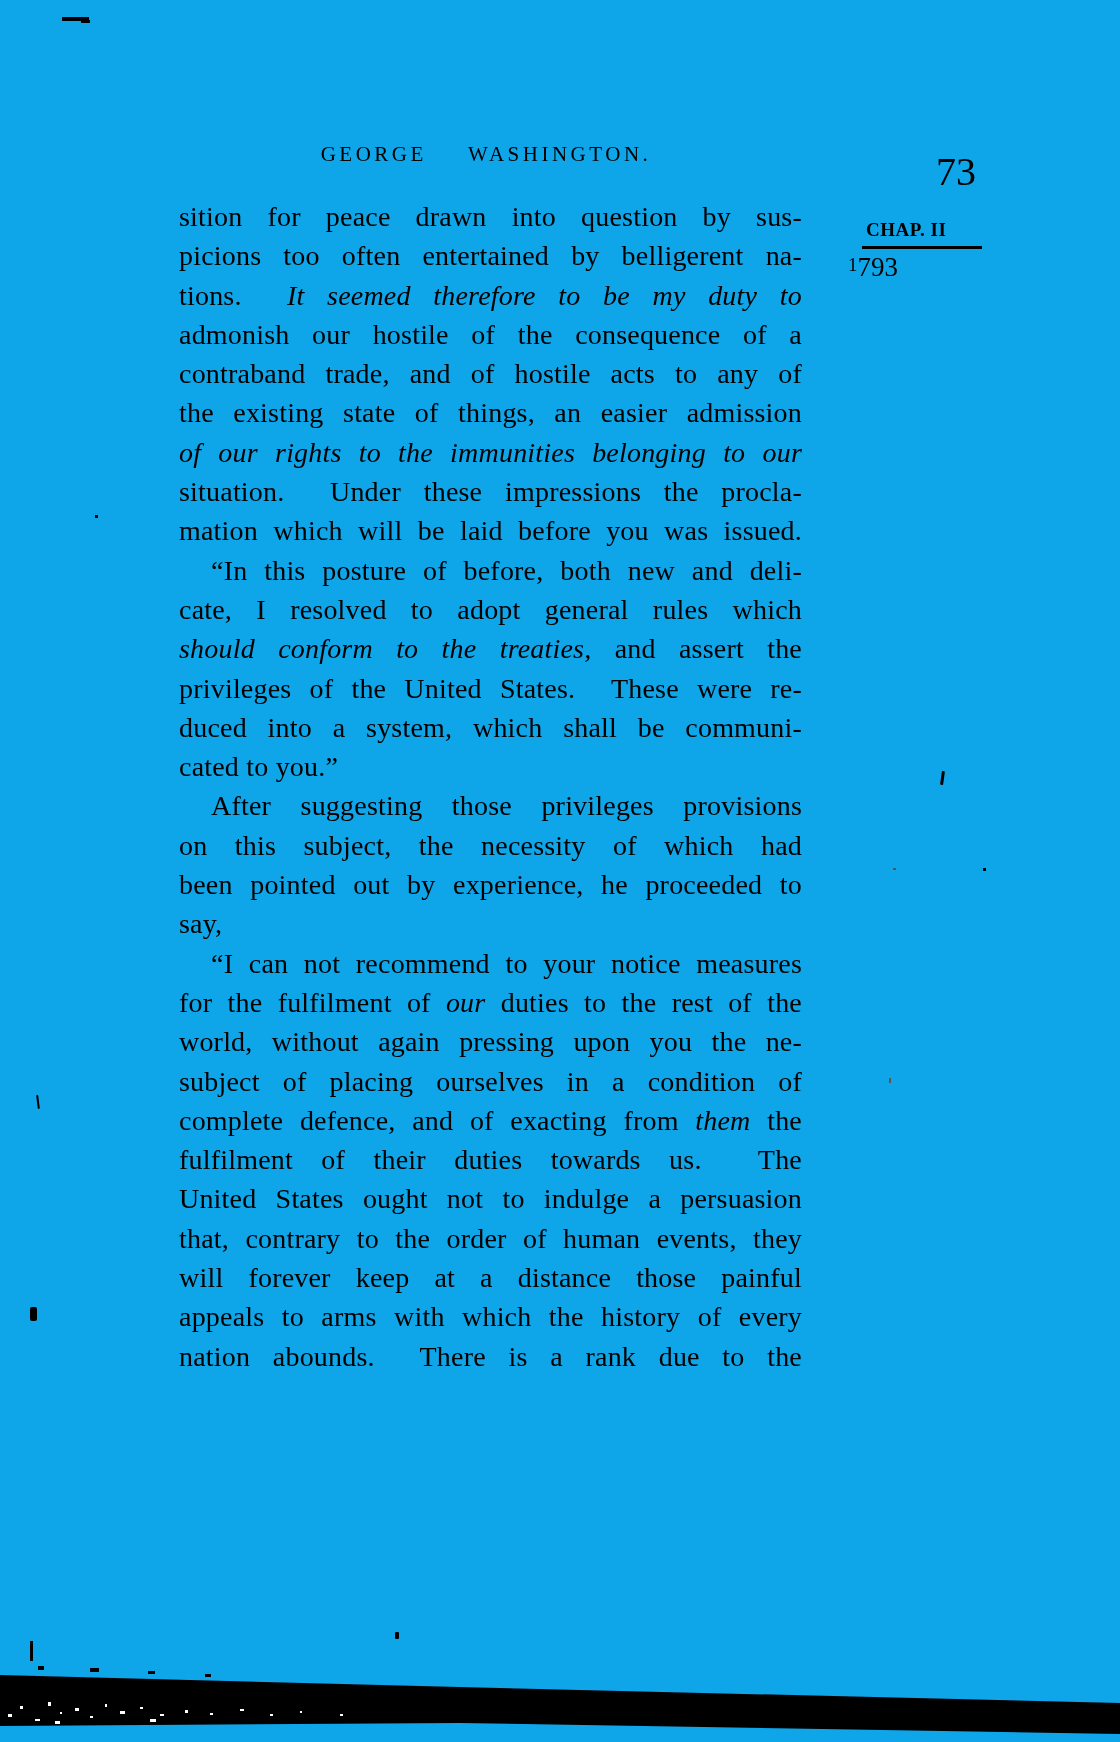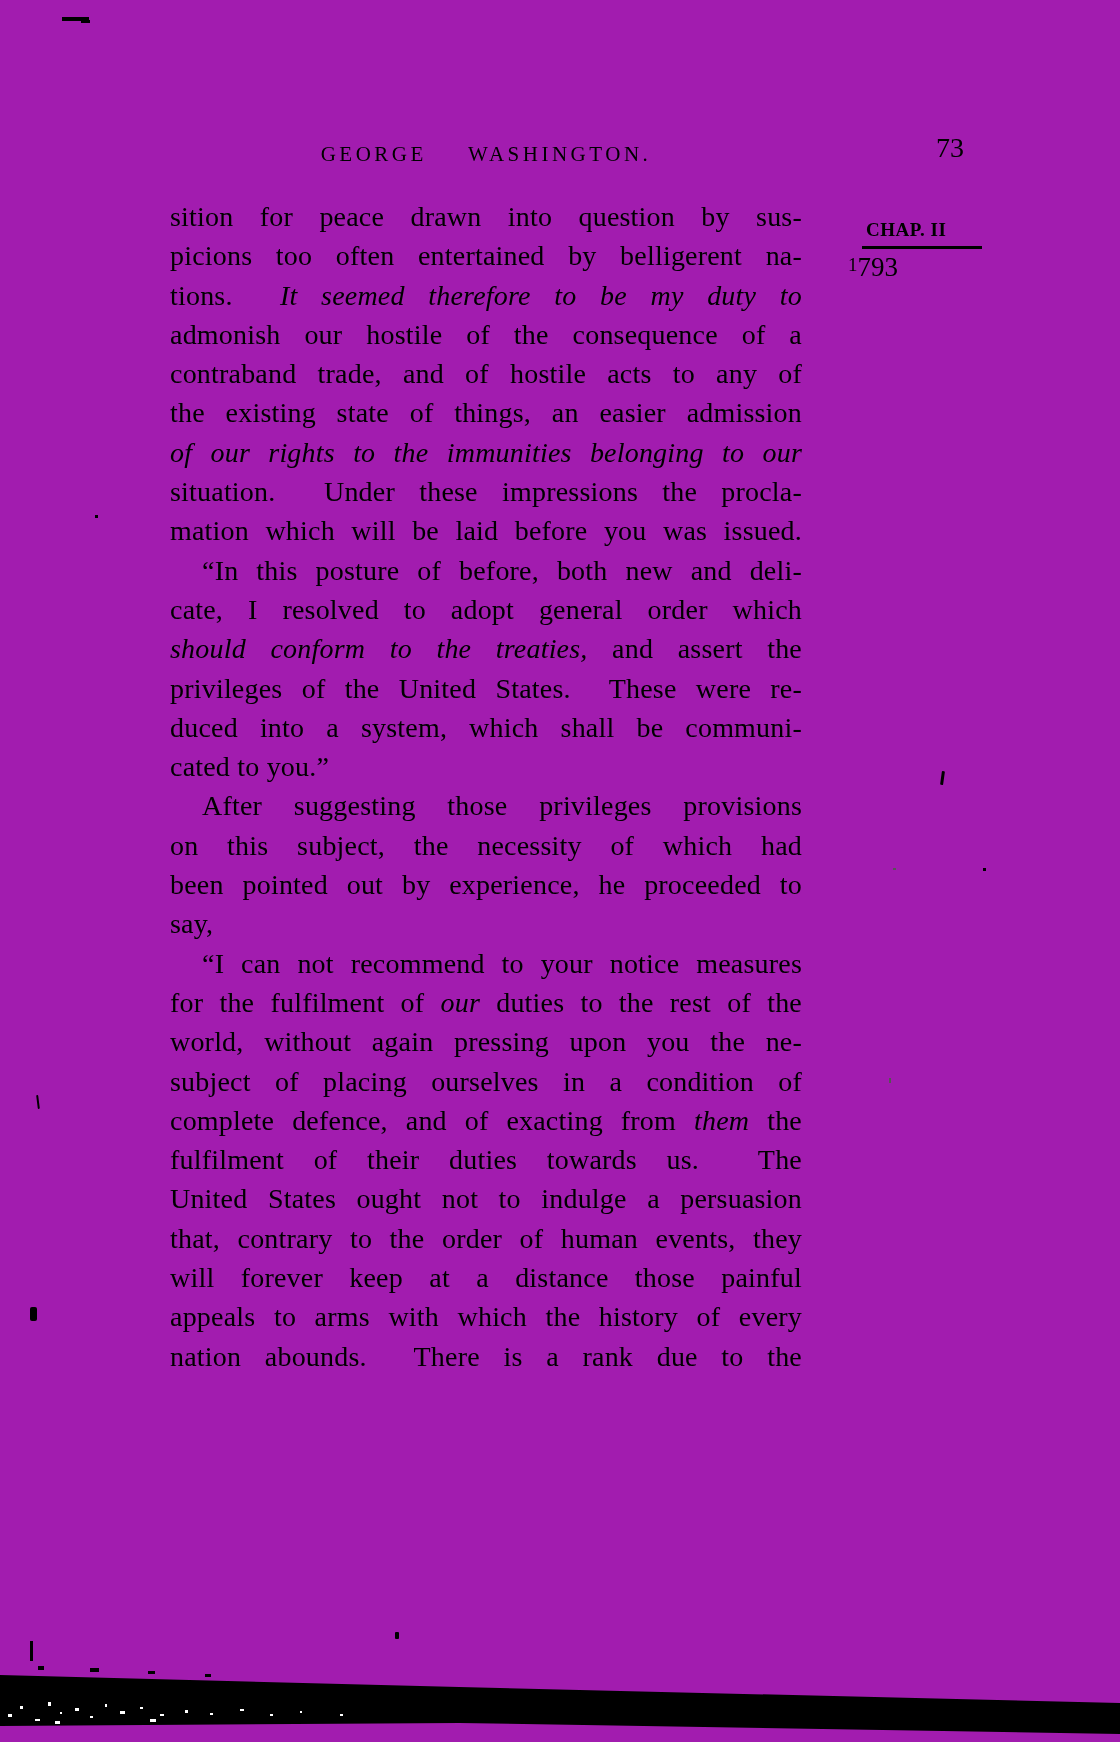--- a/index.html
+++ b/index.html
@@ -1,37 +1,37 @@
 <!DOCTYPE html>
 <html><head>
 <meta charset="utf-8">
 <style>
   html,body { margin:0; padding:0; background:#fff; }
   .page {
     position: relative;
     width: 1120px;
     height: 1742px;
-    background: #a21caf;
+    background: #0ea5e9;
     overflow: hidden;
     font-family: "Liberation Serif", "DejaVu Serif", serif;
     color: #000;
   }
   .running-header {
     position: absolute;
     left: 170px; top: 142px; width: 632px;
     text-align: center;
     font-size: 21px;
     letter-spacing: 3.5px;
     word-spacing: 12px;
     white-space: pre;
   }
   .page-number {
     position: absolute;
-    left: 936px; top: 132px;
-    font-size: 28px;
+    left: 936px; top: 148px;
+    font-size: 40px;
   }
   .chapter-note {
     position: absolute;
     left: 866px; top: 219px;
     font-size: 19px;
     font-weight: bold;
     letter-spacing: 0.5px;
     white-space: pre;
   }
   .margin-rule {
@@ -54,20 +54,21 @@
     left: 170px; top: 197px;
     width: 632px;
     font-size: 28px;
     line-height: 39.3px;
     letter-spacing: 0.2px;
   }
   .line {
     text-align: justify;
     text-align-last: justify;
     white-space: pre-wrap;
+    margin-left: 9px;
   }
   .line.left {
     text-align: right;
     text-align-last: left;
   }
   .line.indent { text-indent: 32px; }
   .line .it { font-style: italic; }
   .artifact { position: absolute; background: #000; }
   .artifact.gray { background: #555; }
   .a-dash1 { left: 62px; top: 17px; width: 27px; height: 4px; }
@@ -110,21 +111,21 @@
       <div class="line"><span>sition for peace drawn into question by sus-</span></div>
       <div class="line"><span>picions too often entertained by belligerent na-</span></div>
       <div class="line"><span>tions.  </span><span class="it">It seemed therefore to be my duty to</span></div>
       <div class="line"><span>admonish our hostile of the consequence of a</span></div>
       <div class="line"><span>contraband trade, and of hostile acts to any of</span></div>
       <div class="line"><span>the existing state of things, an easier admission</span></div>
       <div class="line"><span class="it">of our rights to the immunities belonging to our</span></div>
       <div class="line"><span>situation.  Under these impressions the procla-</span></div>
       <div class="line"><span>mation which will be laid before you was issued.</span></div>
       <div class="line indent"><span>“In this posture of before, both new and deli-</span></div>
-      <div class="line"><span>cate, I resolved to adopt general order which</span></div>
+      <div class="line"><span>cate, I resolved to adopt general rules which</span></div>
       <div class="line"><span class="it">should conform to the treaties,</span><span> and assert the</span></div>
       <div class="line"><span>privileges of the United States.  These were re-</span></div>
       <div class="line"><span>duced into a system, which shall be communi-</span></div>
       <div class="line left"><span>cated to you.”</span></div>
       <div class="line indent"><span>After suggesting those privileges provisions</span></div>
       <div class="line"><span>on this subject, the necessity of which had</span></div>
       <div class="line"><span>been pointed out by experience, he proceeded to</span></div>
       <div class="line left"><span>say,</span></div>
       <div class="line indent"><span>“I can not recommend to your notice measures</span></div>
       <div class="line"><span>for the fulfilment of </span><span class="it">our</span><span> duties to the rest of the</span></div>

